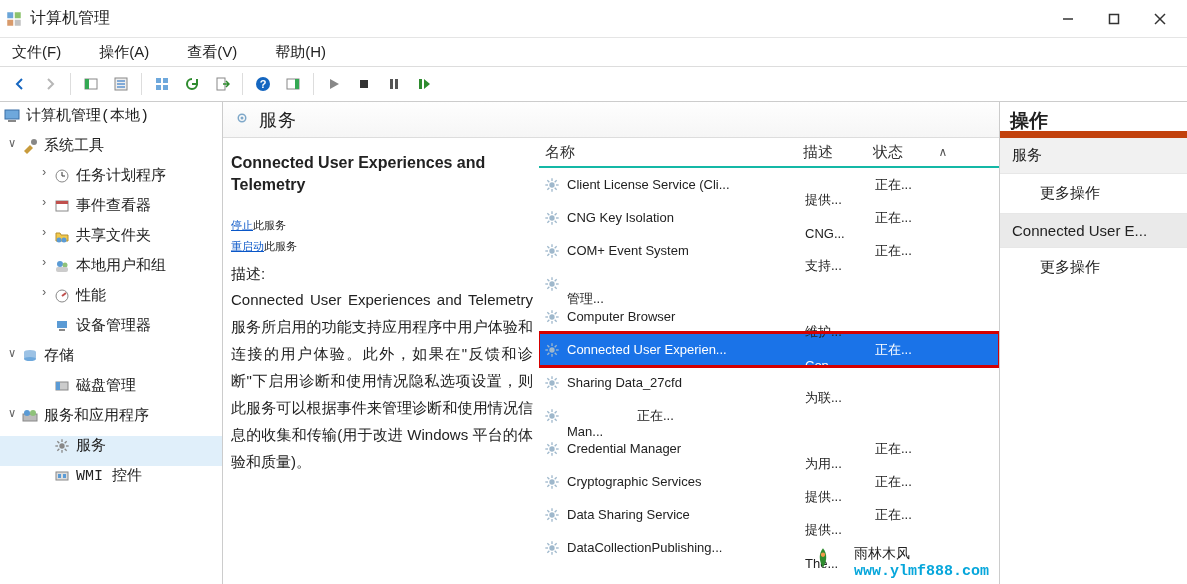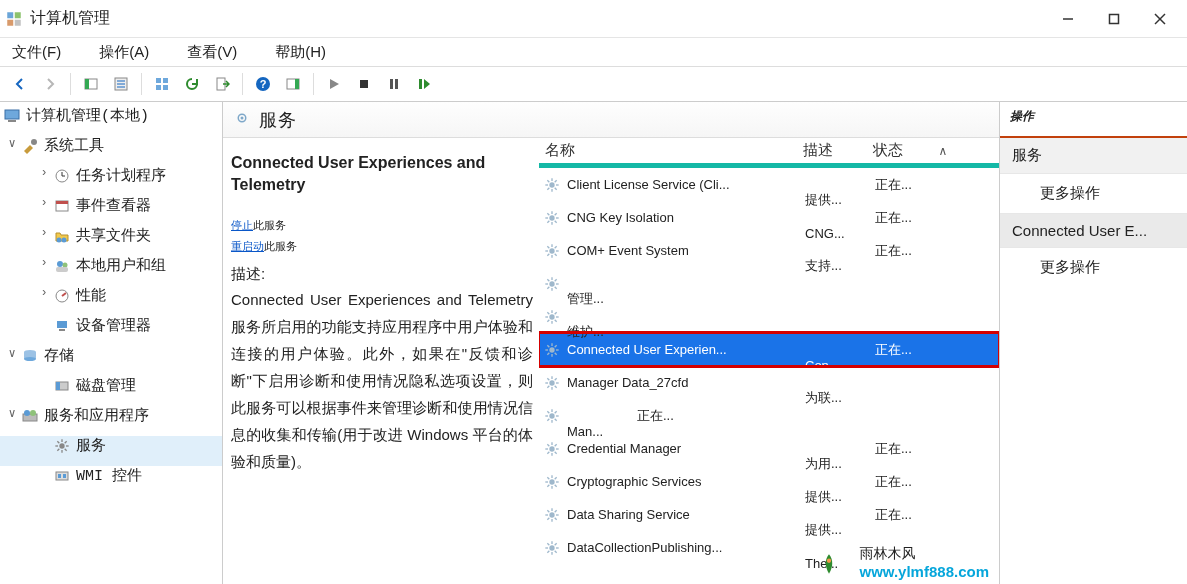--- a/index.html
+++ b/index.html
@@ -111,21 +111,21 @@
   .detail-desc-label { margin-top: 8px; font-size:15px;}
   .detail-desc { margin-top: 2px; font-size:15px; line-height:1.8; text-align: justify; }
   .list-col {
     flex:1;
     display:flex;
     flex-direction:column;
     min-width:0;
   }
   .col-headers {
     display:flex;
-    border-bottom:5px solid #14b8a6;
+    border-bottom:2px solid #14b8a6;
     height: 30px;
     align-items:center;
     font-size:15px;
     color:#333;
   }
   .ch-name { width: 264px; padding-left:6px;}
   .ch-desc { width: 70px; }
   .ch-state { width: 60px; }
   .ch-scroll { width: 20px; text-align:center; color:#555; font-size:12px;}
   .svc-list { flex:1; overflow:hidden;}
@@ -148,25 +148,24 @@
   }
   .svc-row.hl .sname, .svc-row.hl .sdesc, .svc-row.hl .sstate { color:#fff; }
   
   .right-panel {
     width: 187px;
     display:flex;
     flex-direction:column;
   }
   .right-header {
     height: 36px;
-    border-bottom:2px solid #c2410c;
+    border-bottom:7px solid #c2410c;
     padding: 6px 10px;
-    font-size:12px;
+    font-size:19px;
     font-weight: bold;
-    font-style: italic;
   }
   .right-group-title {
     background:#f1f1f1;
     padding: 8px 12px;
     font-size:15px;
     border-bottom:1px solid #e7e7e7;
   }
   .right-action {
     padding: 10px 29px 10px 40px;
     font-size:15px;
@@ -573,20 +572,21 @@
                     <line x1="12" y1="18" x2="12" y2="22"></line>
                     <line x1="2" y1="12" x2="6" y2="12"></line>
                     <line x1="18" y1="12" x2="22" y2="12"></line>
                     <line x1="5" y1="5" x2="8" y2="8"></line>
                     <line x1="16" y1="16" x2="19" y2="19"></line>
                     <line x1="5" y1="19" x2="8" y2="16"></line>
                     <line x1="16" y1="8" x2="19" y2="5"></line>
                   </g>
                 </svg>
               </span>
+              <span class="sname">Computer Browser</span>
               <span class="sdesc">维护...</span>
               <span class="sstate"></span>
             </div>
             <div class="svc-row hl">
               <span class="sicon">
                 <svg width="16" height="16" viewBox="0 0 24 24">
                   <circle cx="12" cy="12" r="4" fill="#9fb8cc"></circle>
                   <g stroke="#9fb8cc" stroke-width="2">
                     <line x1="12" y1="2" x2="12" y2="6"></line>
                     <line x1="12" y1="18" x2="12" y2="22"></line>
@@ -612,21 +612,21 @@
                     <line x1="12" y1="18" x2="12" y2="22"></line>
                     <line x1="2" y1="12" x2="6" y2="12"></line>
                     <line x1="18" y1="12" x2="22" y2="12"></line>
                     <line x1="5" y1="5" x2="8" y2="8"></line>
                     <line x1="16" y1="16" x2="19" y2="19"></line>
                     <line x1="5" y1="19" x2="8" y2="16"></line>
                     <line x1="16" y1="8" x2="19" y2="5"></line>
                   </g>
                 </svg>
               </span>
-              <span class="sname">Manager Data_27cfd</span>
+              <span class="sname">Sharing Data_27cfd</span>
               <span class="sdesc">为联...</span>
               <span class="sstate"></span>
             </div>
             <div class="svc-row">
               <span class="sicon">
                 <svg width="16" height="16" viewBox="0 0 24 24">
                   <circle cx="12" cy="12" r="4" fill="#9fb8cc"></circle>
                   <g stroke="#9fb8cc" stroke-width="2">
                     <line x1="12" y1="2" x2="12" y2="6"></line>
                     <line x1="12" y1="18" x2="12" y2="22"></line>
@@ -720,21 +720,21 @@
               </span>
               <span class="sname">DataCollectionPublishing...</span>
               <span class="sdesc">The...</span>
               <span class="sstate"></span>
             </div>
           </div>
       </div>
     </div>
 
     <div class="wm-wrap">
-      <div style="display:flex;align-items:flex-end;gap:18px;">
+      <div style="display:flex;align-items:flex-start;gap:18px;font-family:Liberation Mono, monospace;">
         <div class="wm-box">
           <svg width="26" height="26" viewBox="0 0 24 24">
               <path d="M12 3 C8 8 8 14 12 21 C16 14 16 8 12 3 Z" fill="#2e8b2e"></path>
               <circle cx="12" cy="9" r="2" fill="#f2994a"></circle>
             </svg>
         </div>
         <div>
           <div class="wm-text1">雨林木风</div>
           <div style="font-size:15px;color:#06a6db;font-weight:bold;">www.ylmf888.com</div>
         </div>

